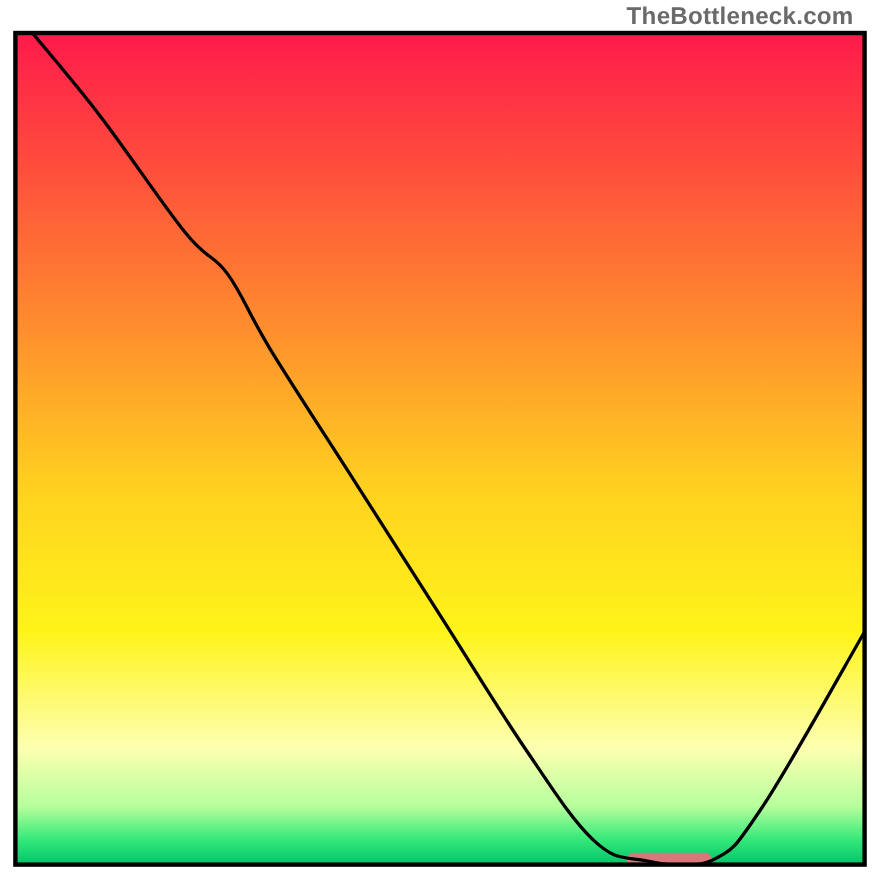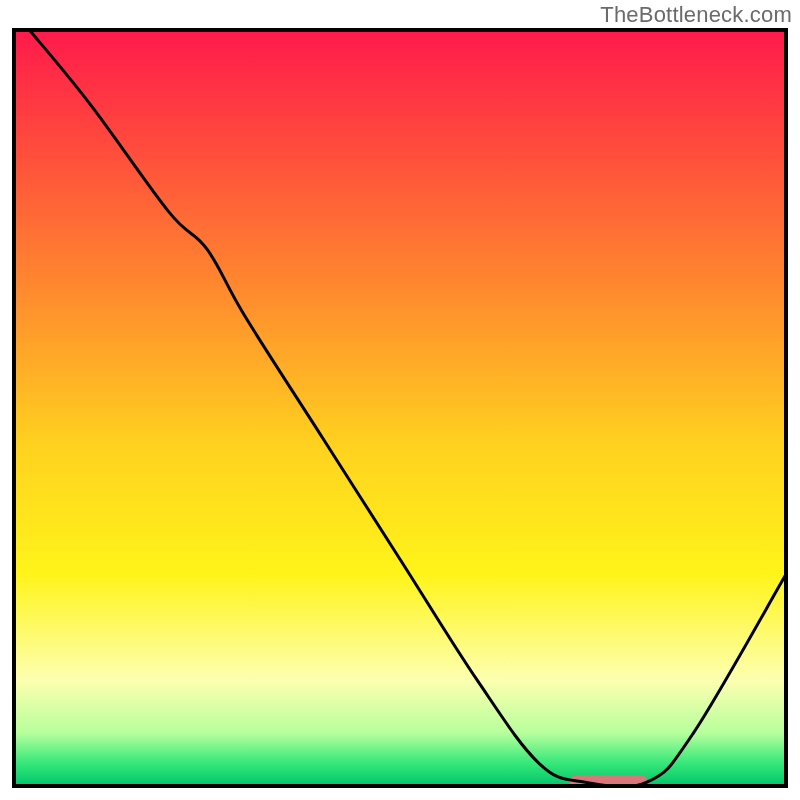--- a/index.html
+++ b/index.html
@@ -11,23 +11,23 @@
     font-family: Arial, Helvetica, sans-serif;
   }
   .wrap {
     position: relative;
     width: 800px;
     height: 800px;
   }
   .watermark {
     position: absolute;
     top: 2px;
-    right: 8px;
+    right: 24px;
     font-size: 22px;
-    font-weight: normal;
+    font-weight: bold;
     color: #6a6a6a;
     letter-spacing: 0.2px;
     z-index: 20;
   }
   svg {
     display: block;
   }
 </style>
 </head>
 <body>

